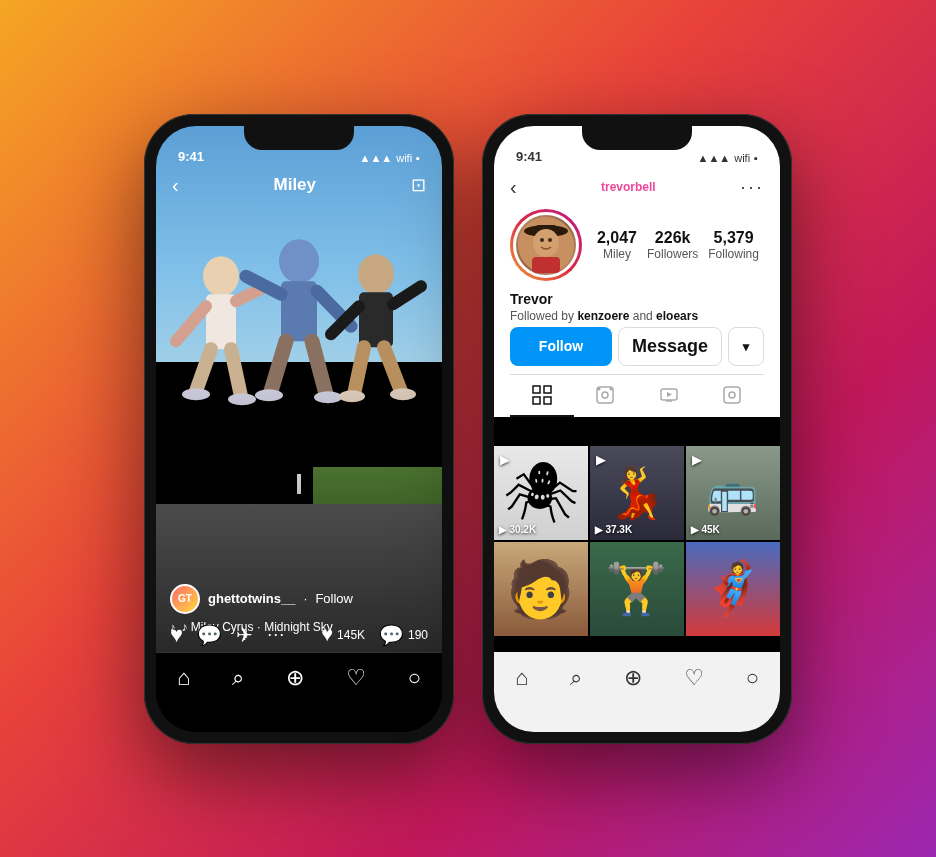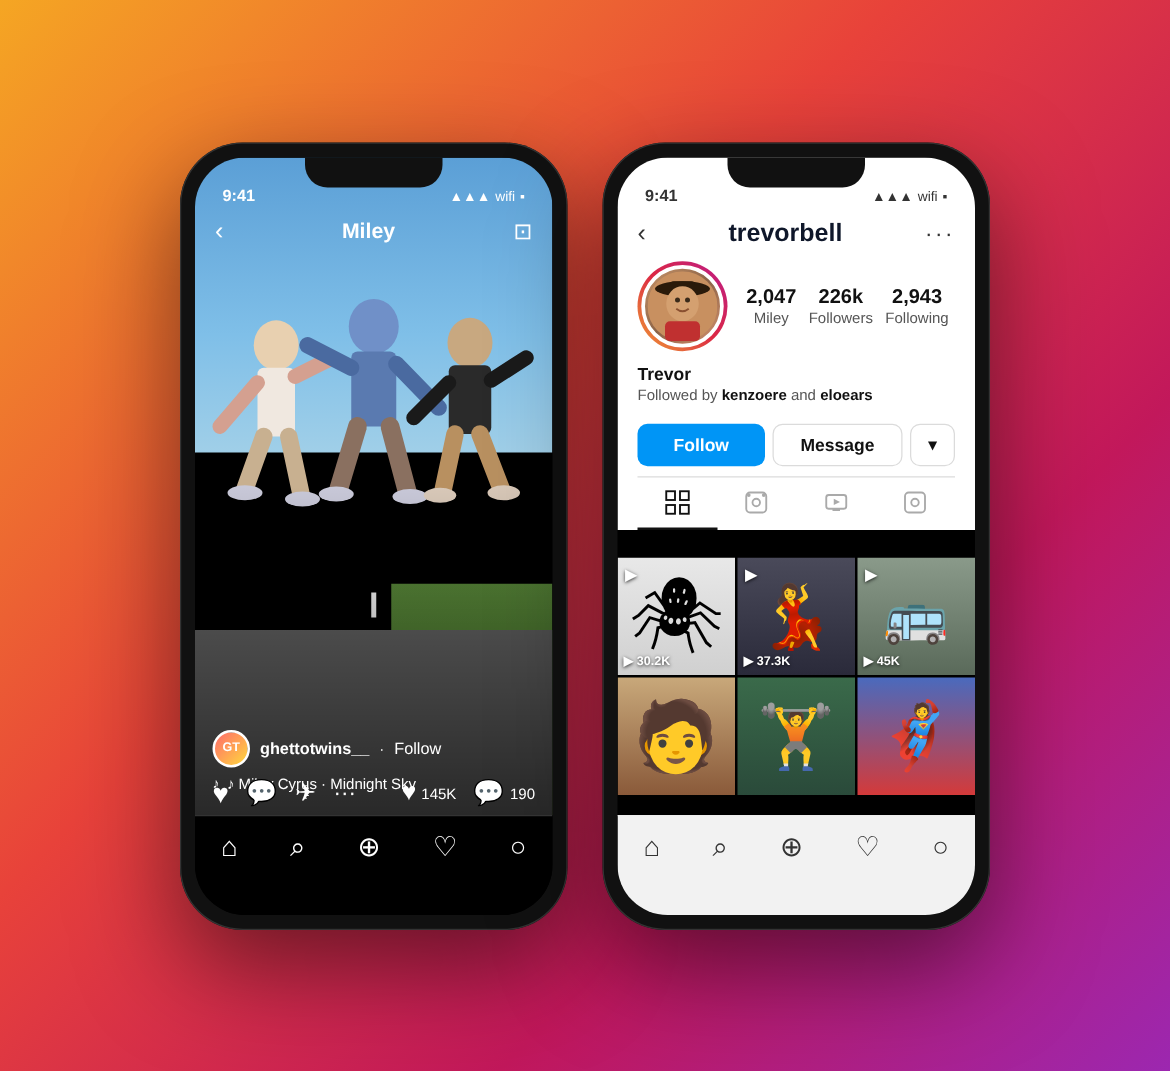--- a/index.html
+++ b/index.html
@@ -204,23 +204,23 @@
       display: flex;
       align-items: center;
       justify-content: space-between;
       margin-bottom: 10px;
     }
     .profile-back {
       color: #333;
       font-size: 20px;
     }
     .profile-username-title {
-      font-size: 20px;
+      font-size: 12px;
       font-weight: 700;
-      color: #0f172a;
+      color: #ec4899;
     }
     .profile-more {
       color: #333;
       font-size: 18px;
       letter-spacing: 2px;
     }
     
     .profile-stats-row {
       display: flex;
       align-items: center;
@@ -264,21 +264,21 @@
       font-weight: 700;
       color: #111;
     }
     .stat-label {
       font-size: 12px;
       color: #555;
     }
     
     .profile-bio {
       padding: 0;
-      margin-bottom: 16px;
+      margin-bottom: 4px;
     }
     .bio-name {
       font-size: 14px;
       font-weight: 700;
       color: #111;
       margin-bottom: 2px;
     }
     .bio-followed {
       font-size: 12px;
       color: #555;
@@ -304,21 +304,21 @@
       font-weight: 600;
       cursor: pointer;
     }
     .message-btn {
       flex: 2;
       background: white;
       color: #111;
       border: 1.5px solid #dbdbdb;
       border-radius: 8px;
       padding: 8px 0;
-      font-size: 14px;
+      font-size: 18px;
       font-weight: 600;
       cursor: pointer;
     }
     .dropdown-btn {
       flex: 0 0 36px;
       background: white;
       color: #111;
       border: 1.5px solid #dbdbdb;
       border-radius: 8px;
       padding: 8px 6px;
@@ -650,21 +650,21 @@
           <div class="profile-stats">
             <div class="stat-item">
               <span class="stat-number">2,047</span>
               <span class="stat-label">Miley</span>
             </div>
             <div class="stat-item">
               <span class="stat-number">226k</span>
               <span class="stat-label">Followers</span>
             </div>
             <div class="stat-item">
-              <span class="stat-number">2,943</span>
+              <span class="stat-number">5,379</span>
               <span class="stat-label">Following</span>
             </div>
           </div>
         </div>
 
         <div class="profile-bio">
           <div class="bio-name">Trevor</div>
           <div class="bio-followed">
             <span>Followed by </span><strong>kenzoere</strong><span> and </span><strong>eloears</strong>
           </div>

